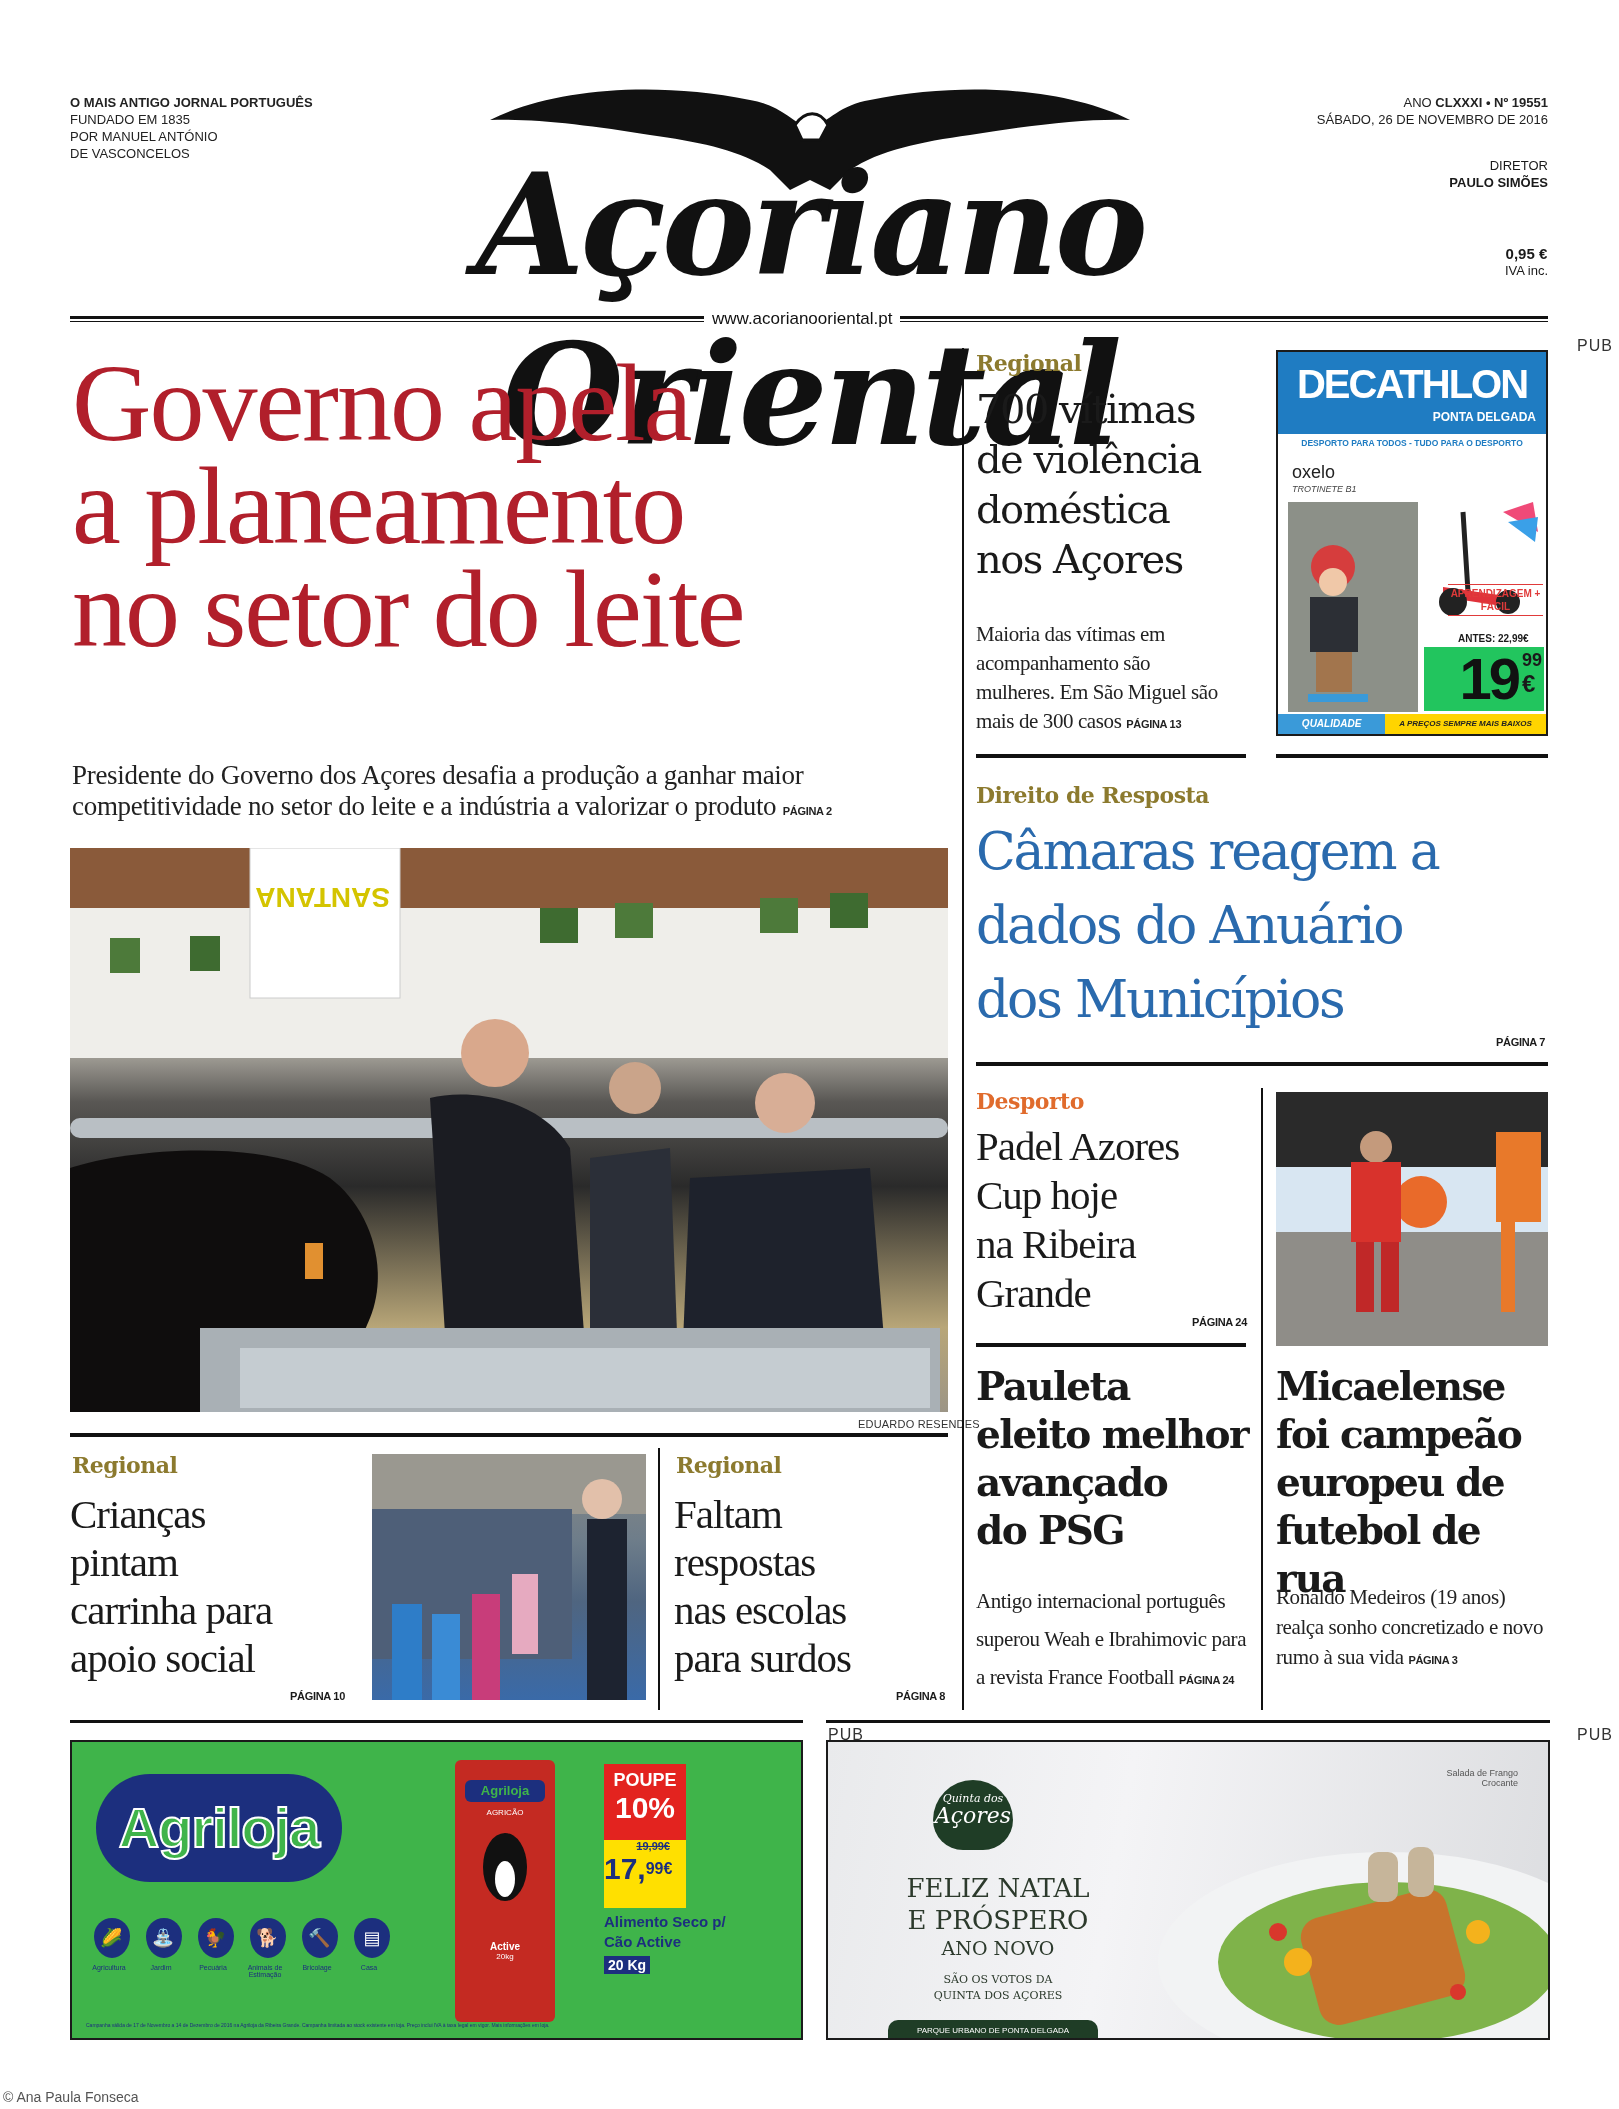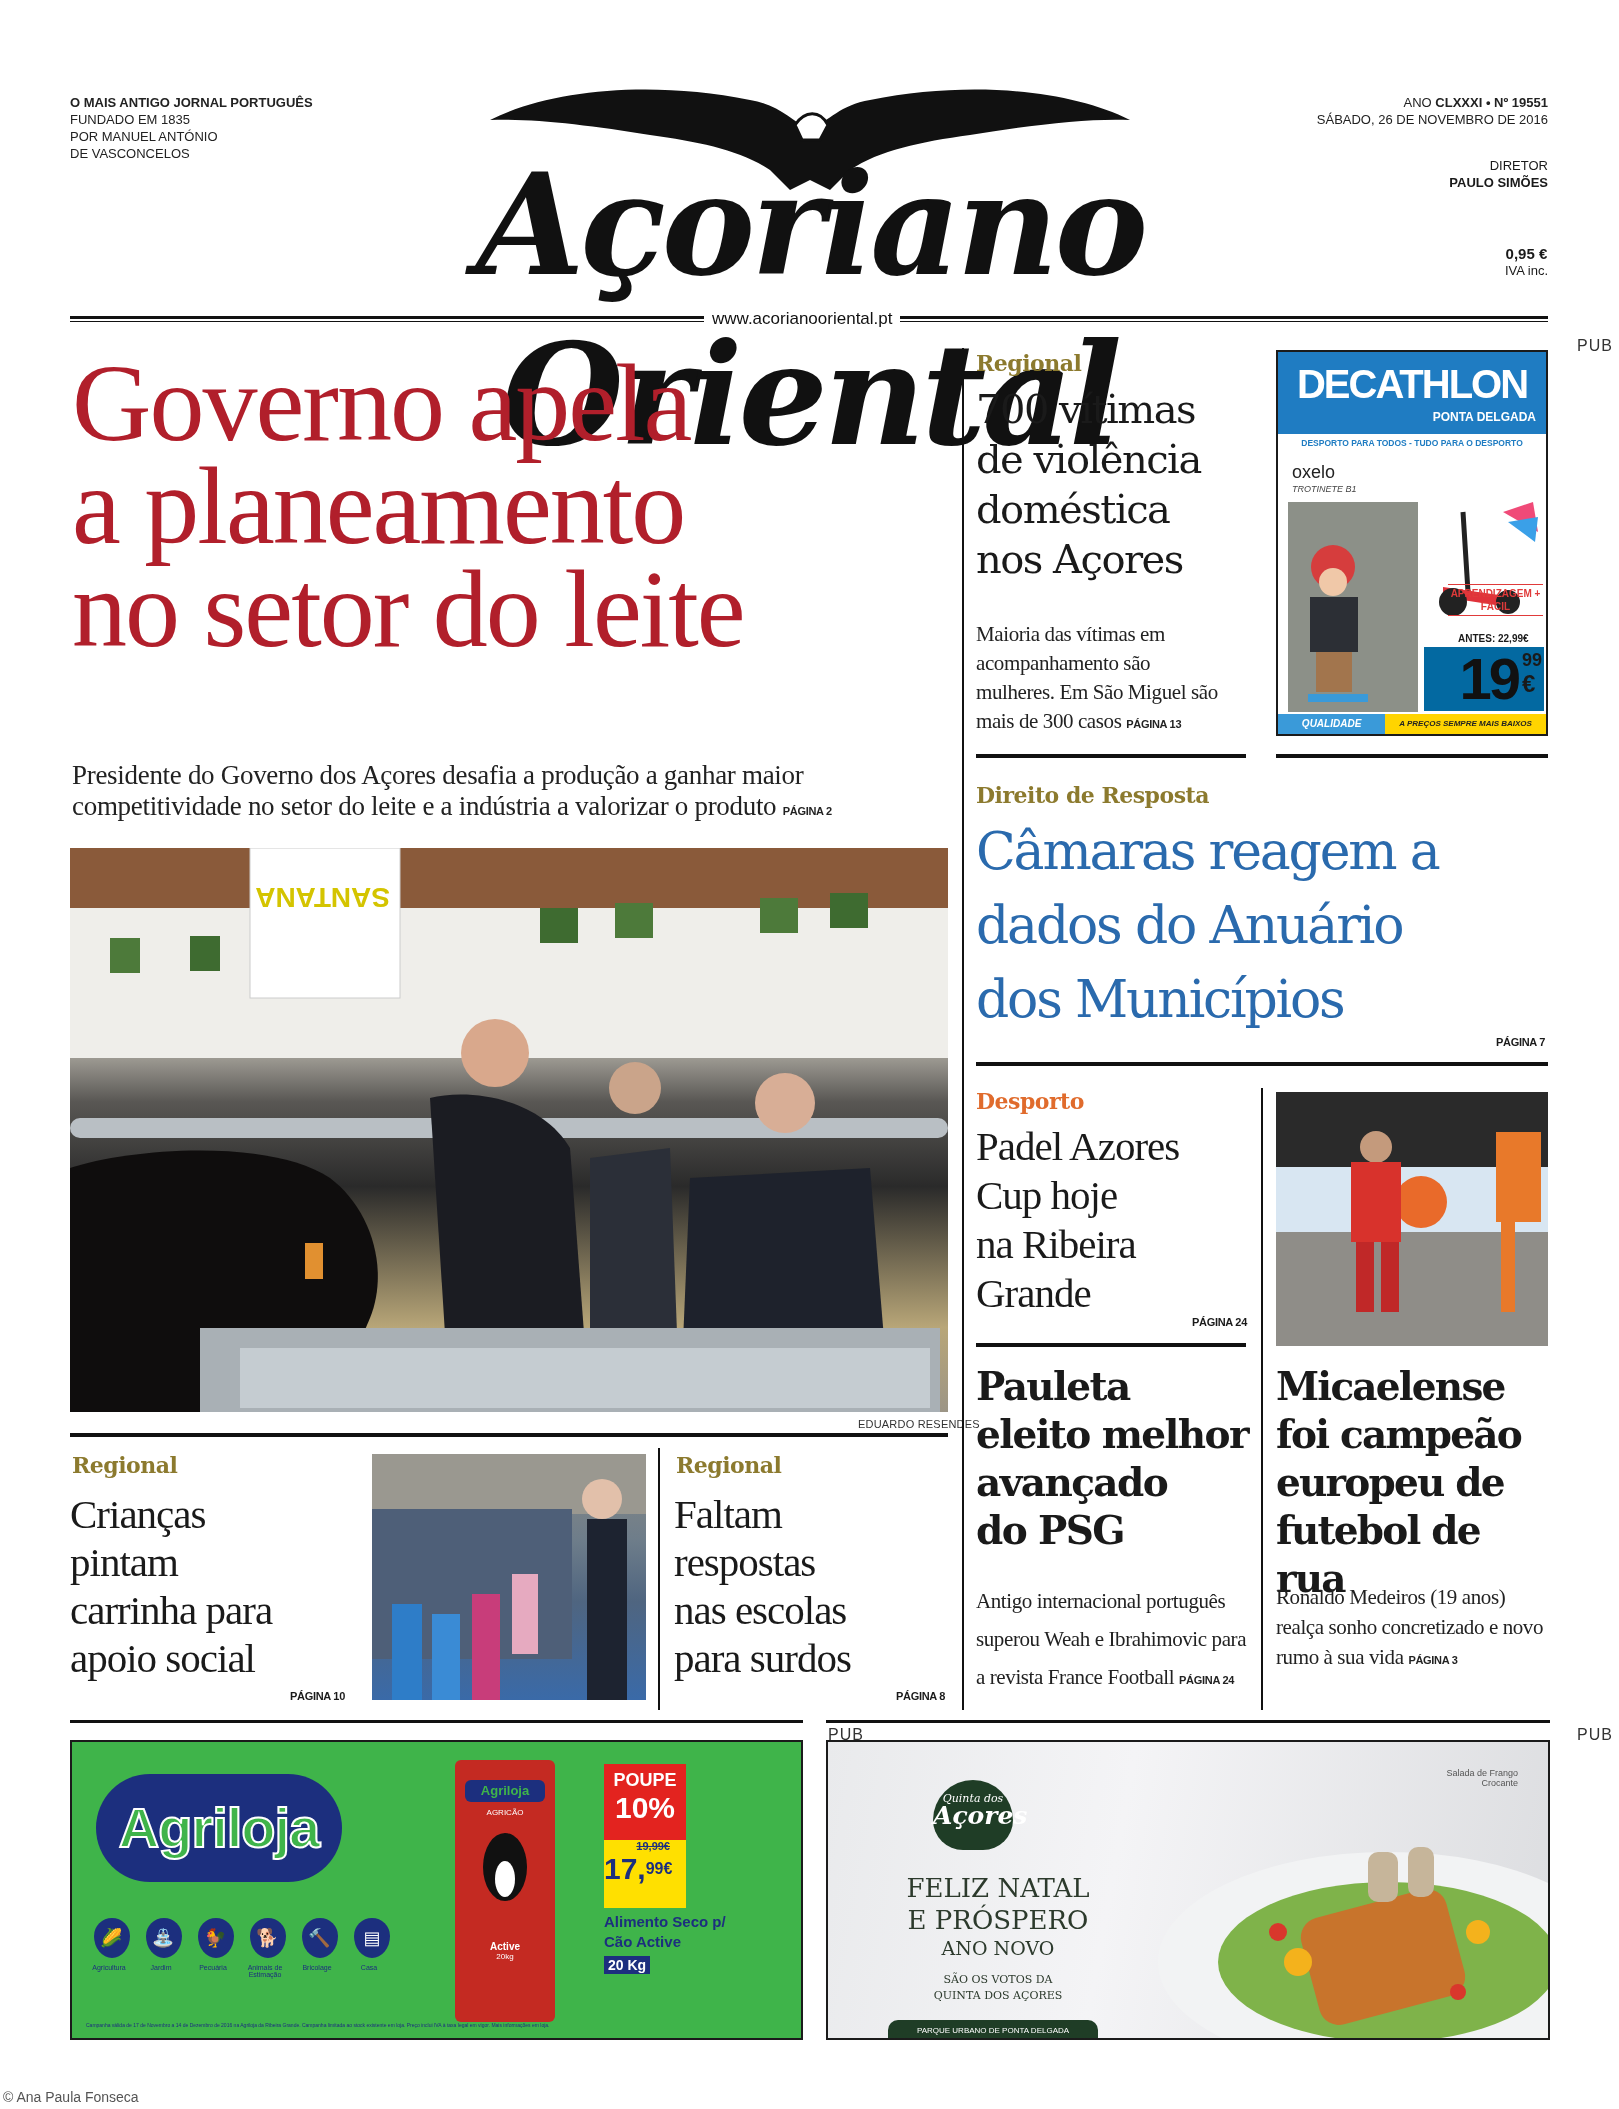--- a/index.html
+++ b/index.html
@@ -36,21 +36,21 @@
   .blue-headline { font-family: "DejaVu Serif", serif; color: #2a6aad; font-size: 52px; line-height: 74px; letter-spacing: -2.2px; }
 
   .pub { font-size: 16px; letter-spacing: 1px; color: #333; padding-left: 47px; }
 
   
   .ad-dec { left: 1276px; top: 350px; width: 272px; height: 386px; border: 2px solid #1b1b1b; background: #fff; overflow: hidden; }
   .dec-top { background: #1f7cc2; height: 82px; color: #fff; text-align: center; }
   .dec-logo { font-size: 40px; font-weight: bold; letter-spacing: -2px; line-height: 52px; padding-top: 6px; }
   .dec-sub { font-size: 12px; font-weight: bold; text-align: right; padding-right: 10px; line-height: 14px; }
   .dec-tag { font-size: 8.5px; font-weight: bold; color: #1f7cc2; text-align: center; padding-top: 4px; }
-  .dec-price { left: 146px; top: 295px; width: 120px; height: 64px; background: #0369a1; text-align: right; font-weight: bold; font-size: 58px; line-height: 64px; padding-right: 26px; color: #111; letter-spacing: -3px; }
+  .dec-price { left: 146px; top: 295px; width: 120px; height: 64px; background: #22c55e; text-align: right; font-weight: bold; font-size: 58px; line-height: 64px; padding-right: 26px; color: #111; letter-spacing: -3px; }
   .dec-foot { left: 0; bottom: 0; width: 100%; height: 20px; display: flex; font-size: 10px; font-style: italic; font-weight: bold; }
 
   
   .ad-agri { left: 70px; top: 1740px; width: 733px; height: 300px; background: #3fb44a; border: 2px solid #1b1b1b; overflow: hidden; }
   .agri-logo { left: 24px; top: 32px; width: 246px; height: 108px; border-radius: 54px; background: #1c2f7e; color: #3fb44a; font-weight: bold; font-size: 56px; line-height: 108px; text-align: center; letter-spacing: -1px; -webkit-text-stroke: 2px #fff; }
   .agri-icon { width: 36px; height: 40px; background: #1c2f7e; border-radius: 50% 50% 50% 50% / 45% 45% 55% 55%; color: #fff; font-size: 18px; text-align: center; line-height: 40px; }
   .agri-bag { left: 383px; top: 18px; width: 100px; height: 262px; background: #c42a22; border-radius: 6px; }
   .agri-poupe { left: 532px; top: 22px; width: 82px; height: 76px; background: #e3231f; color: #fff; font-weight: bold; text-align: center; }
   .agri-price { left: 532px; top: 98px; width: 82px; height: 68px; background: #ffe000; color: #1c2f7e; font-weight: bold; text-align: right; padding-right: 16px; }
 
@@ -317,21 +317,21 @@
   <div class="abs" style="left:532px; top:214px; background:#1c2f7e; color:#fff; font-size:14px; font-weight:bold; padding:1px 4px;">20 Kg</div>
   <div class="abs" style="left:14px; top:280px; width:620px; font-size:5px; color:#1c2f7e; white-space:nowrap; overflow:hidden;">Campanha válida de 17 de Novembro a 14 de Dezembro de 2016 na Agriloja da Ribeira Grande. Campanha limitada ao stock existente em loja. Preço inclui IVA à taxa legal em vigor. Mais informações em loja.</div>
 </div>
 
 <div class="abs rule" style="left:826px; top:1720px; width:724px; height:3px;"></div>
 <div class="abs pub" style="left:1530px; top:1726px;">PUB</div>
 
 <div class="abs ad-quinta">
   <div class="abs" style="left:105px; top:38px; width:80px; height:70px; background:#1f3d26; border-radius:40px 40px 30px 30px; color:#fff; text-align:center; font-family:'DejaVu Serif',serif; font-style:italic;">
     <div style="font-size:11px; padding-top:12px;">Quinta dos</div>
-    <div style="font-size:25px; font-weight:bold; line-height:22px;">Açores</div>
+    <div style="font-size:22px; font-weight:normal; line-height:22px;">Açores</div>
   </div>
   <div class="abs" style="right:30px; top:26px; width:90px; font-size:9px; color:#555; text-align:right;">Salada de Frango Crocante</div>
   <div class="abs quinta-text" style="left:40px; top:130px; width:260px;">
     <div style="font-size:26px; line-height:32px;">FELIZ NATAL</div>
     <div style="font-size:26px; line-height:32px;">E PRÓSPERO</div>
     <div style="font-size:19px; line-height:24px;">ANO NOVO</div>
   </div>
   <div class="abs quinta-text" style="left:40px; top:230px; width:260px; font-size:11px; line-height:16px;">
     <div>SÃO OS VOTOS DA</div>
     <div>QUINTA DOS AÇORES</div>

